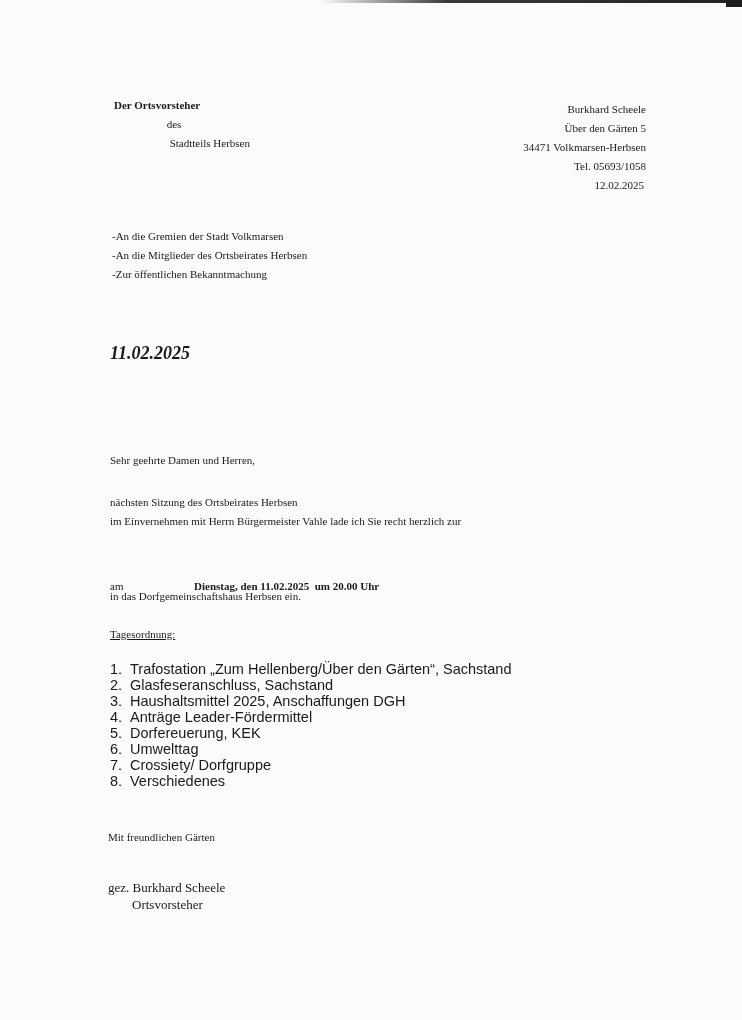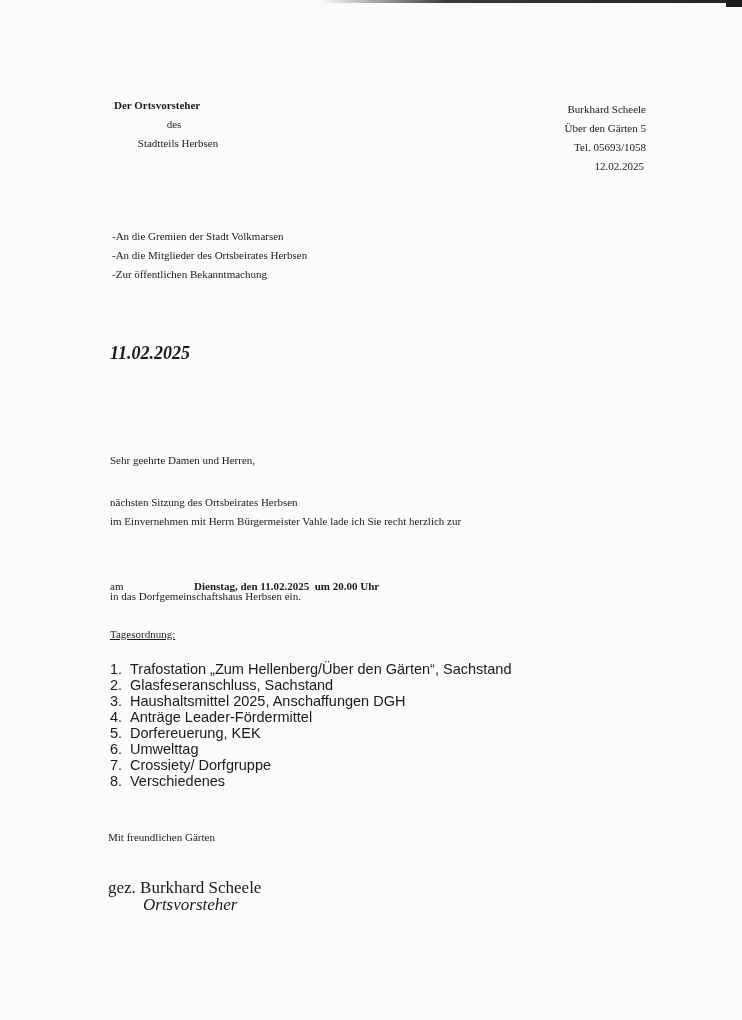--- a/index.html
+++ b/index.html
@@ -17,21 +17,21 @@
     position: absolute; right: 0; top: 0; width: 16px; height: 7px; background: #1d1d1d;
   }
   .abs { position: absolute; white-space: nowrap; }
   .serif { font-family: "Liberation Serif", serif; font-size: 11px; line-height: 19px; }
   .sans { font-family: "Liberation Sans", sans-serif; font-size: 14.5px; line-height: 16px; }
 
   .sender { left: 114px; top: 96px; }
   .sender div { text-align: center; }
   .sender .l1 { width: 130px; text-align: left; font-weight: bold; }
   .sender .l2 { width: 120px; }
-  .sender .l3 { width: 120px; text-align: center; margin-left: 4px; }
+  .sender .l3 { width: 120px; text-align: right; margin-left: 16px; }
 
   .addr { right: 96px; top: 100px; text-align: right; }
 
   .recipients { left: 112px; top: 227px; }
 
   .subject {
     left: 110px; top: 344px;
     font-family: "Liberation Serif", serif; font-style: italic; font-weight: bold;
     font-size: 18px; line-height: 19px;
   }
@@ -45,38 +45,39 @@
 
   .place { left: 110px; top: 587px; }
 
   .agenda-head { left: 110px; top: 625px; font-weight: normal; text-decoration: underline; }
 
   .agenda { left: 110px; top: 661px; }
   .agenda .item { display: flex; }
   .agenda .num { display: inline-block; width: 20px; }
 
   .closing { left: 108px; top: 828px; }
-  .sig { left: 108px; top: 879px; font-size: 17px; line-height: 17px; }
-  .sig .role { margin-left: 35px; font-style: italic; }
+  .sig { left: 108px; top: 879px; font-size: 13px; line-height: 17px; }
+  .sig .role { margin-left: 24px; }
 </style>
 </head>
 <body>
 
 <div class="scan-edge-top"></div>
 <div class="scan-edge-corner"></div>
 
 <div class="abs serif sender">
   <div class="l1">Der Ortsvorsteher</div>
   <div class="l2">des</div>
   <div class="l3">Stadtteils Herbsen</div>
 </div>
 
 <div class="abs serif addr">
   <div>Burkhard Scheele</div>
   <div>Über den Gärten 5</div>
+  <div>34471 Volkmarsen-Herbsen</div>
   <div>Tel. 05693/1058</div>
   <div style="margin-right:2px;">12.02.2025</div>
 </div>
 
 <div class="abs serif recipients">
   <div>-An die Gremien der Stadt Volkmarsen</div>
   <div>-An die Mitglieder des Ortsbeirates Herbsen</div>
   <div>-Zur öffentlichen Bekanntmachung</div>
 </div>
 

